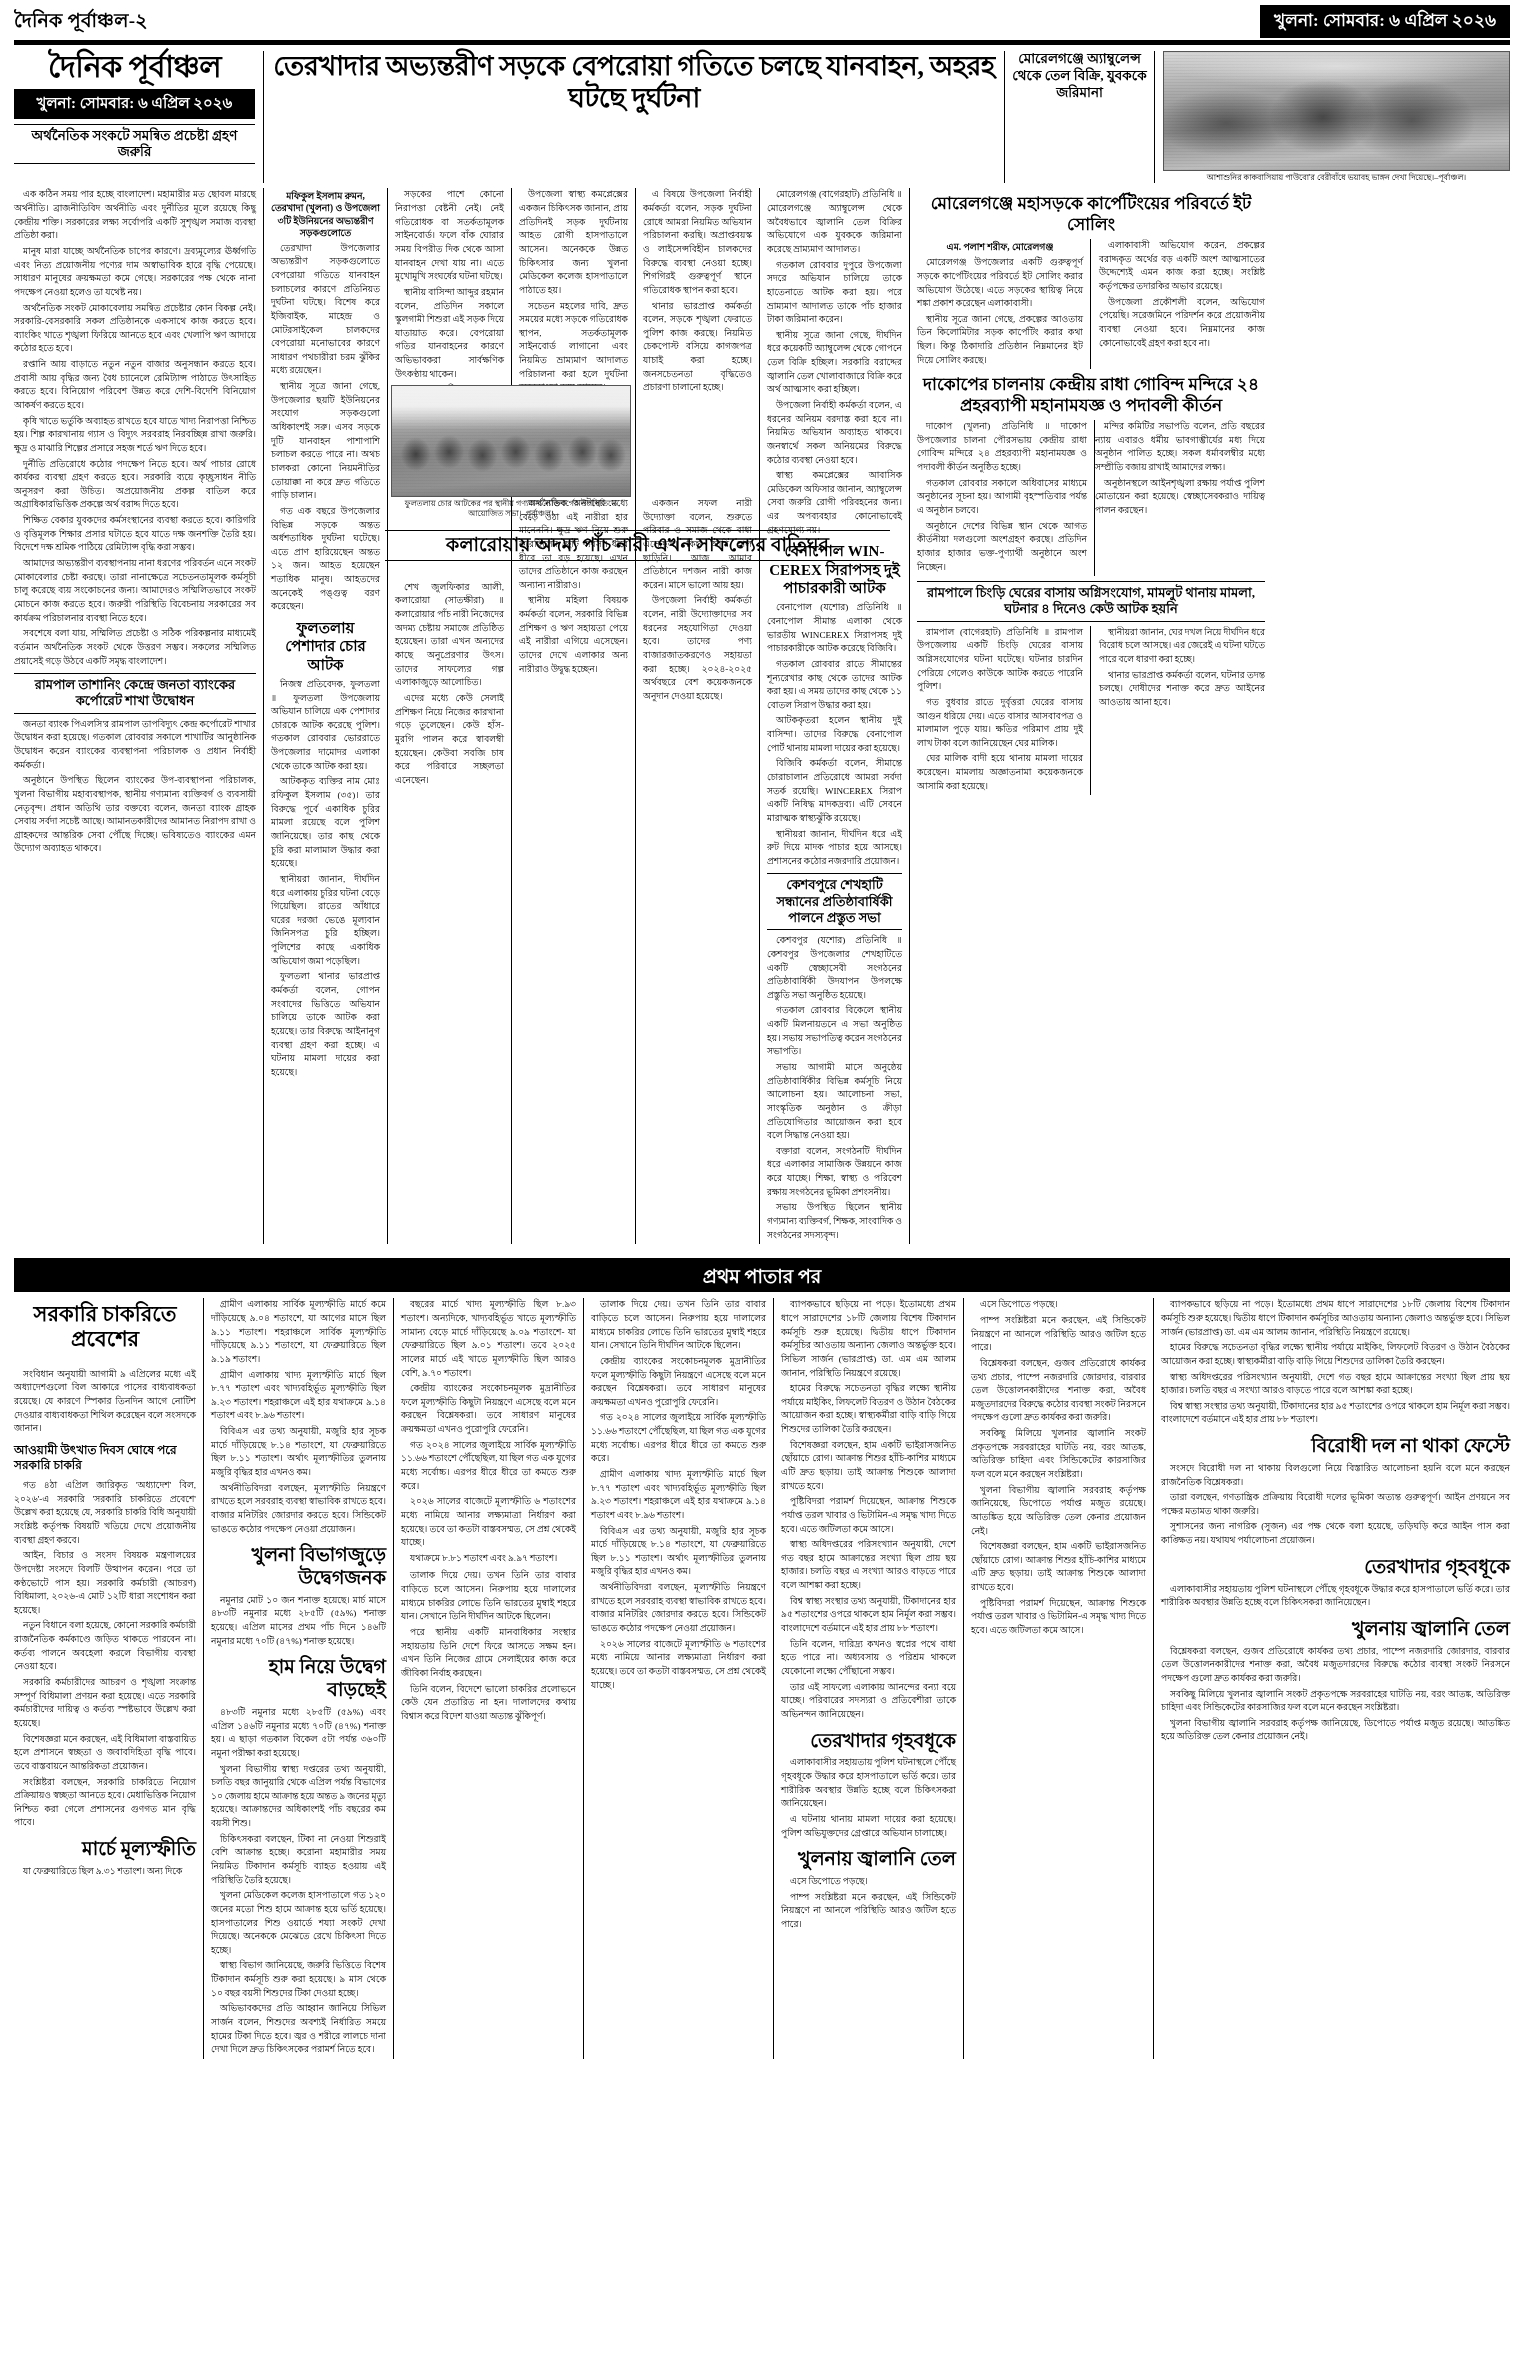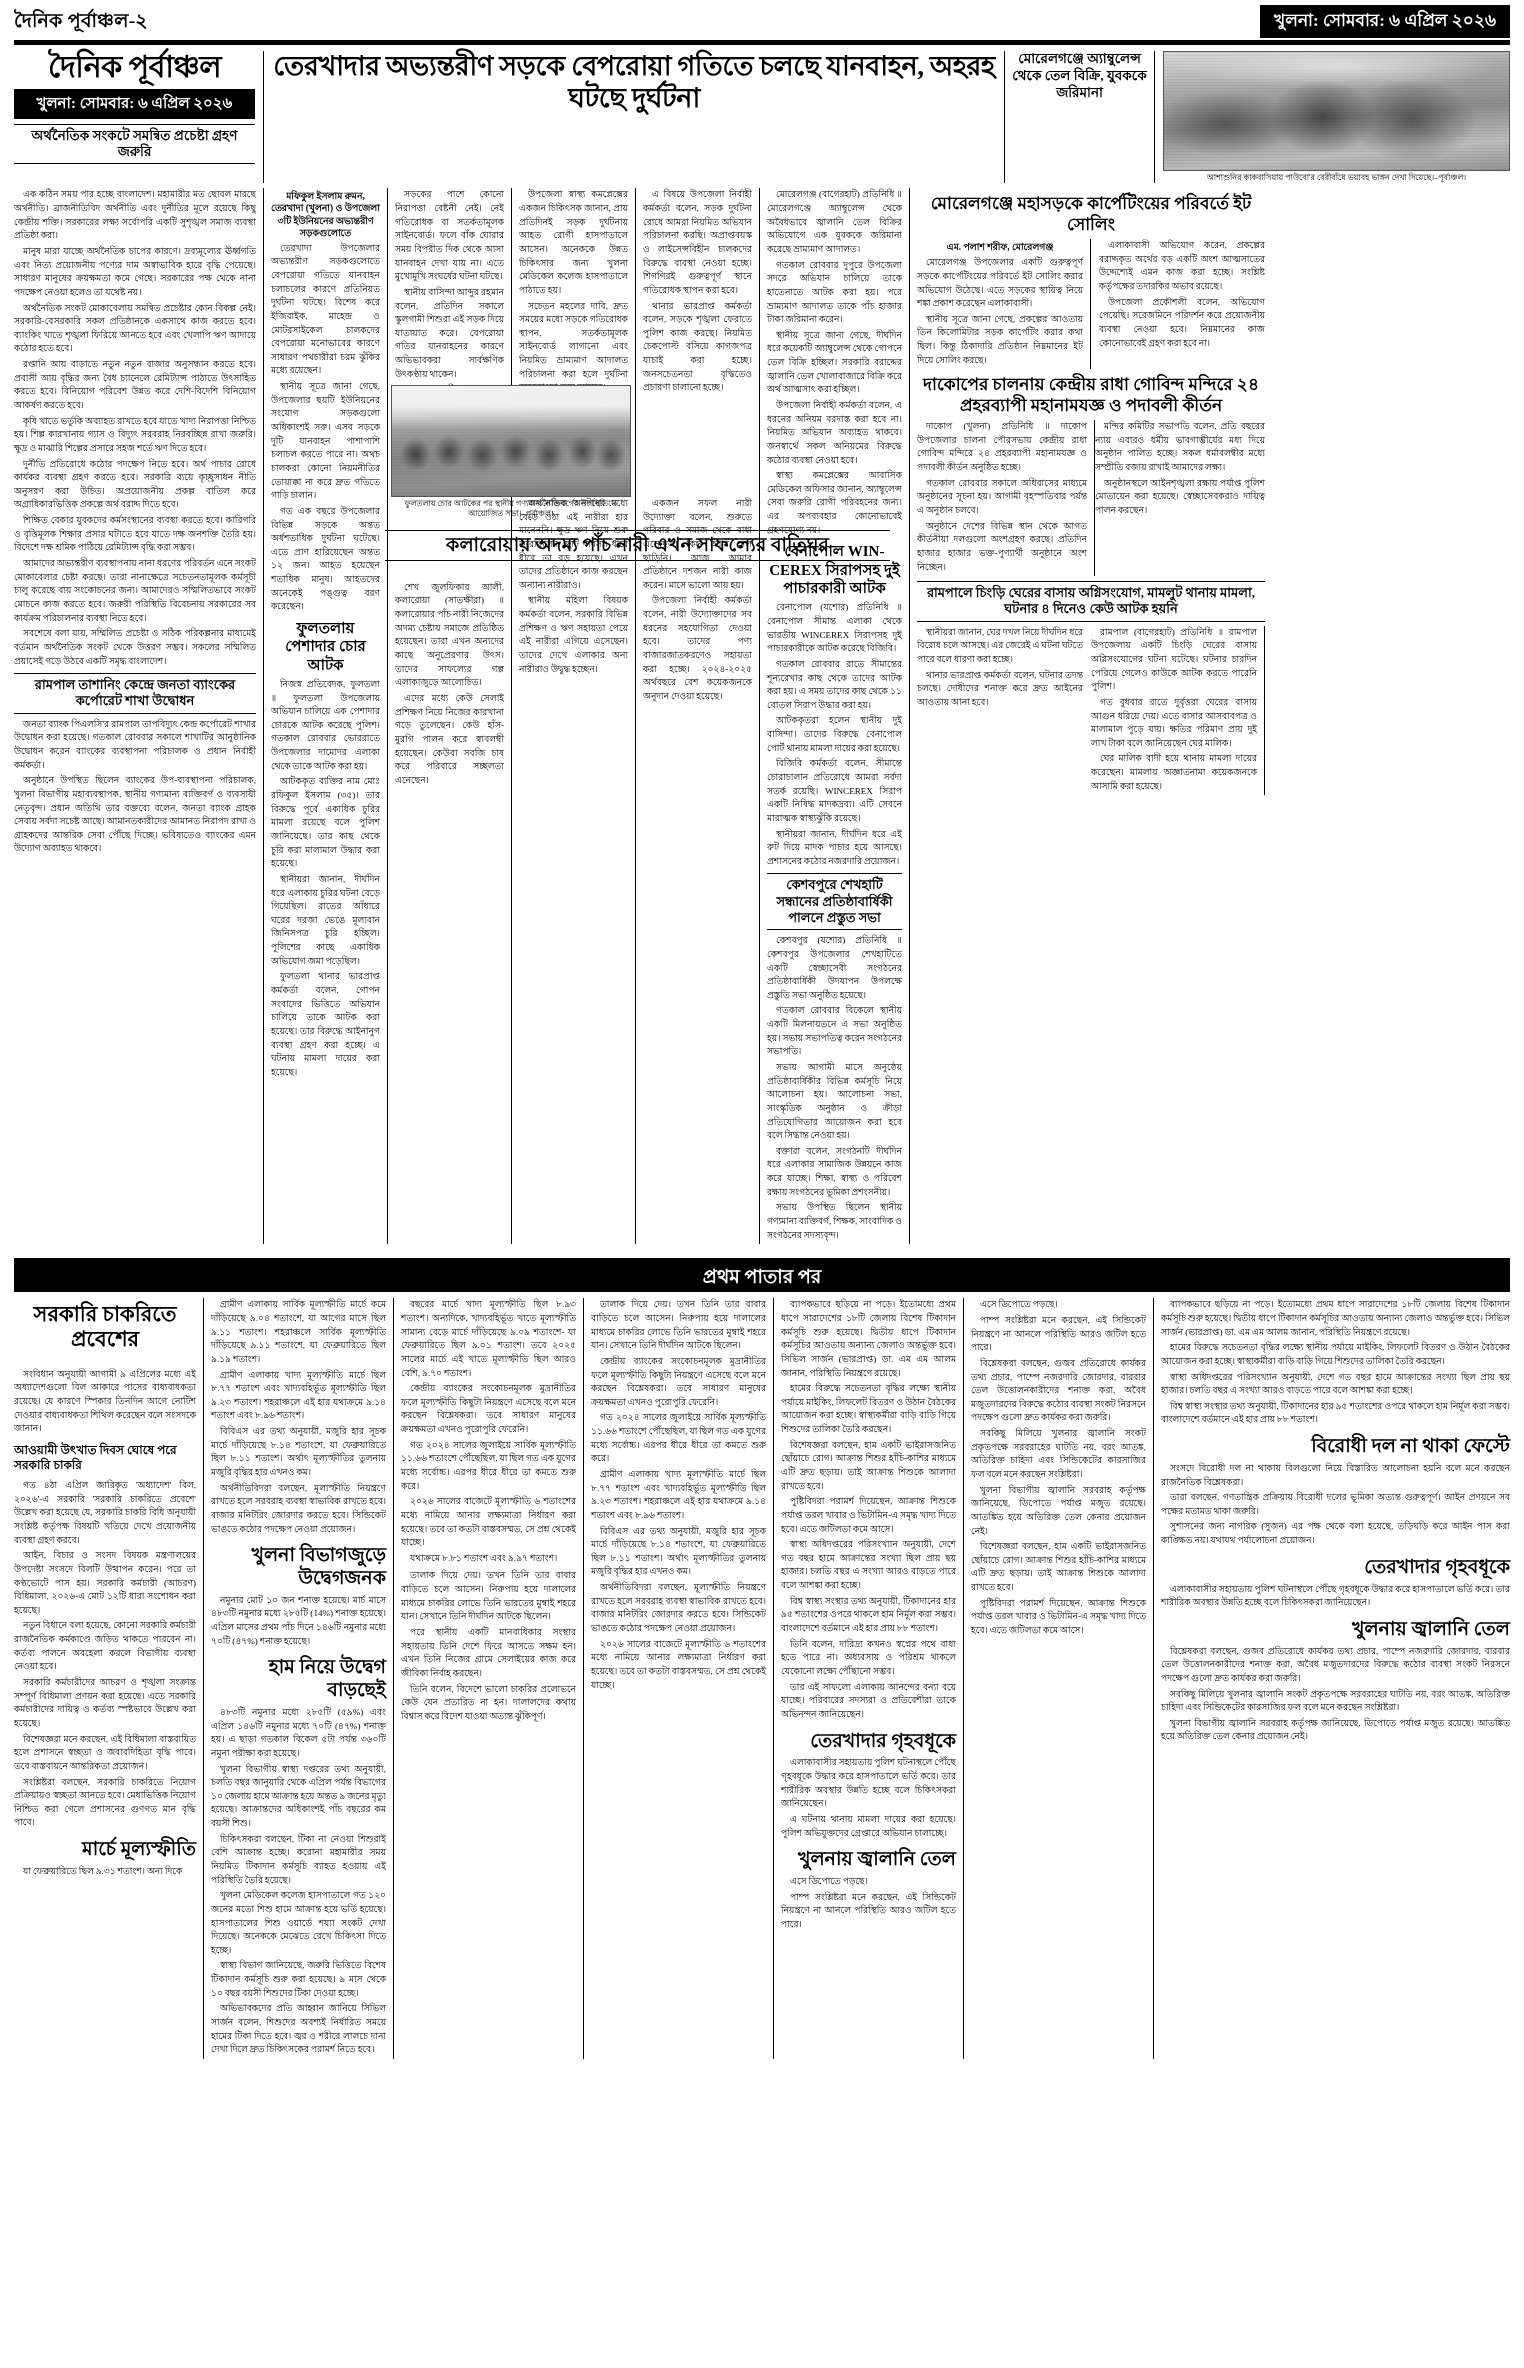--- a/index.html
+++ b/index.html
@@ -242,31 +242,31 @@
         <div style="flex:1">
           <div class="bt">
             <p>মন্দির কমিটির সভাপতি বলেন, প্রতি বছরের ন্যায় এবারও ধর্মীয় ভাবগাম্ভীর্যের মধ্য দিয়ে অনুষ্ঠান পালিত হচ্ছে। সকল ধর্মাবলম্বীর মধ্যে সম্প্রীতি বজায় রাখাই আমাদের লক্ষ্য।</p>
             <p>অনুষ্ঠানস্থলে আইনশৃঙ্খলা রক্ষায় পর্যাপ্ত পুলিশ মোতায়েন করা হয়েছে। স্বেচ্ছাসেবকরাও দায়িত্ব পালন করছেন।</p>
           </div>
         </div>
       </div>
 
       <div class="sub-head">রামপালে চিংড়ি ঘেরের বাসায় অগ্নিসংযোগ, মামলুট থানায় মামলা, ঘটনার ৪ দিনেও কেউ আটক হয়নি</div>
       <div style="display:flex;gap:8px">
-        <div style="flex:1">
-          <div class="bt">
-            <p>স্থানীয়রা জানান, ঘের দখল নিয়ে দীর্ঘদিন ধরে বিরোধ চলে আসছে। এর জেরেই এ ঘটনা ঘটতে পারে বলে ধারণা করা হচ্ছে।</p>
-            <p>থানার ভারপ্রাপ্ত কর্মকর্তা বলেন, ঘটনার তদন্ত চলছে। দোষীদের শনাক্ত করে দ্রুত আইনের আওতায় আনা হবে।</p>
-          </div>
-        </div>
         <div style="flex:1;border-right:1px solid #000;padding-right:7px">
           <div class="bt">
             <p>রামপাল (বাগেরহাট) প্রতিনিধি ॥ রামপাল উপজেলায় একটি চিংড়ি ঘেরের বাসায় অগ্নিসংযোগের ঘটনা ঘটেছে। ঘটনার চারদিন পেরিয়ে গেলেও কাউকে আটক করতে পারেনি পুলিশ।</p>
             <p>গত বুধবার রাতে দুর্বৃত্তরা ঘেরের বাসায় আগুন ধরিয়ে দেয়। এতে বাসার আসবাবপত্র ও মালামাল পুড়ে যায়। ক্ষতির পরিমাণ প্রায় দুই লাখ টাকা বলে জানিয়েছেন ঘের মালিক।</p>
             <p>ঘের মালিক বাদী হয়ে থানায় মামলা দায়ের করেছেন। মামলায় অজ্ঞাতনামা কয়েকজনকে আসামি করা হয়েছে।</p>
+          </div>
+        </div>
+        <div style="flex:1">
+          <div class="bt">
+            <p>স্থানীয়রা জানান, ঘের দখল নিয়ে দীর্ঘদিন ধরে বিরোধ চলে আসছে। এর জেরেই এ ঘটনা ঘটতে পারে বলে ধারণা করা হচ্ছে।</p>
+            <p>থানার ভারপ্রাপ্ত কর্মকর্তা বলেন, ঘটনার তদন্ত চলছে। দোষীদের শনাক্ত করে দ্রুত আইনের আওতায় আনা হবে।</p>
           </div>
         </div>
       </div>
     </div>
   </div>
 
   <div style="position:absolute;left:385px;top:385px;width:240px;padding-left:6px;">
     <div class="photo group" style="height:110px"></div>
     <div class="caption">ফুলতলায় চোর আটকের পর স্থানীয় গণ্যমান্য ব্যক্তিবর্গের উপস্থিতিতে আয়োজিত সভা।–পূর্বাঞ্চল।</div>
   </div>
@@ -303,21 +303,21 @@
 
     <div class="col c-sep pad-l" style="width:190px;flex:0 0 190px">
       <div class="bt">
         <p>গ্রামীণ এলাকায় সার্বিক মূল্যস্ফীতি মার্চে কমে দাঁড়িয়েছে ৯.০৪ শতাংশে, যা আগের মাসে ছিল ৯.১১ শতাংশ। শহরাঞ্চলে সার্বিক মূল্যস্ফীতি দাঁড়িয়েছে ৯.১১ শতাংশে, যা ফেব্রুয়ারিতে ছিল ৯.১৯ শতাংশ।</p>
         <p>গ্রামীণ এলাকায় খাদ্য মূল্যস্ফীতি মার্চে ছিল ৮.৭৭ শতাংশ এবং খাদ্যবহির্ভূত মূল্যস্ফীতি ছিল ৯.২৩ শতাংশ। শহরাঞ্চলে এই হার যথাক্রমে ৯.১৪ শতাংশ এবং ৮.৯৬ শতাংশ।</p>
         <p>বিবিএস এর তথ্য অনুযায়ী, মজুরি হার সূচক মার্চে দাঁড়িয়েছে ৮.১৪ শতাংশে, যা ফেব্রুয়ারিতে ছিল ৮.১১ শতাংশ। অর্থাৎ মূল্যস্ফীতির তুলনায় মজুরি বৃদ্ধির হার এখনও কম।</p>
         <p>অর্থনীতিবিদরা বলছেন, মূল্যস্ফীতি নিয়ন্ত্রণে রাখতে হলে সরবরাহ ব্যবস্থা স্বাভাবিক রাখতে হবে। বাজার মনিটরিং জোরদার করতে হবে। সিন্ডিকেট ভাঙতে কঠোর পদক্ষেপ নেওয়া প্রয়োজন।</p>
       </div>
       <div class="mid-head2">খুলনা বিভাগজুড়ে উদ্বেগজনক</div>
       <div class="bt">
-        <p>নমুনার মোট ১০ জন শনাক্ত হয়েছে। মার্চ মাসে ৪৮৩টি নমুনার মধ্যে ২৮৫টি (14%) শনাক্ত হয়েছে। এপ্রিল মাসের প্রথম পাঁচ দিনে ১৪৬টি নমুনার মধ্যে ৭০টি (৪৭%) শনাক্ত হয়েছে।</p>
+        <p>নমুনার মোট ১০ জন শনাক্ত হয়েছে। মার্চ মাসে ৪৮৩টি নমুনার মধ্যে ২৮৫টি (৫৯%) শনাক্ত হয়েছে। এপ্রিল মাসের প্রথম পাঁচ দিনে ১৪৬টি নমুনার মধ্যে ৭০টি (৪৭%) শনাক্ত হয়েছে।</p>
       </div>
       <div class="mid-head2">হাম নিয়ে উদ্বেগ বাড়ছেই</div>
       <div class="bt">
         <p>৪৮৩টি নমুনার মধ্যে ২৮৫টি (৫৯%) এবং এপ্রিল ১৪৬টি নমুনার মধ্যে ৭০টি (৪৭%) শনাক্ত হয়। এ ছাড়া গতকাল বিকেল ৫টা পর্যন্ত ৩৬০টি নমুনা পরীক্ষা করা হয়েছে।</p>
         <p>খুলনা বিভাগীয় স্বাস্থ্য দপ্তরের তথ্য অনুযায়ী, চলতি বছর জানুয়ারি থেকে এপ্রিল পর্যন্ত বিভাগের ১০ জেলায় হামে আক্রান্ত হয়ে অন্তত ৯ জনের মৃত্যু হয়েছে। আক্রান্তদের অধিকাংশই পাঁচ বছরের কম বয়সী শিশু।</p>
         <p>চিকিৎসকরা বলছেন, টিকা না নেওয়া শিশুরাই বেশি আক্রান্ত হচ্ছে। করোনা মহামারীর সময় নিয়মিত টিকাদান কর্মসূচি ব্যাহত হওয়ায় এই পরিস্থিতি তৈরি হয়েছে।</p>
         <p>খুলনা মেডিকেল কলেজ হাসপাতালে গত ১২০ জনের মতো শিশু হামে আক্রান্ত হয়ে ভর্তি হয়েছে। হাসপাতালের শিশু ওয়ার্ডে শয্যা সংকট দেখা দিয়েছে। অনেককে মেঝেতে রেখে চিকিৎসা দিতে হচ্ছে।</p>
         <p>স্বাস্থ্য বিভাগ জানিয়েছে, জরুরি ভিত্তিতে বিশেষ টিকাদান কর্মসূচি শুরু করা হয়েছে। ৯ মাস থেকে ১০ বছর বয়সী শিশুদের টিকা দেওয়া হচ্ছে।</p>
         <p>অভিভাবকদের প্রতি আহ্বান জানিয়ে সিভিল সার্জন বলেন, শিশুদের অবশ্যই নির্ধারিত সময়ে হামের টিকা দিতে হবে। জ্বর ও শরীরে লালচে দানা দেখা দিলে দ্রুত চিকিৎসকের পরামর্শ নিতে হবে।</p>
       </div>

